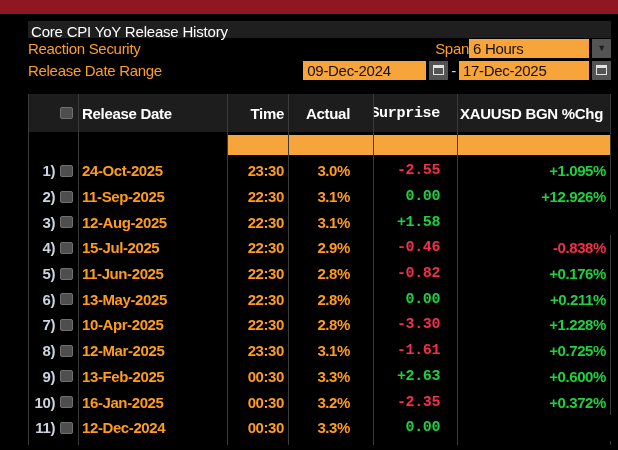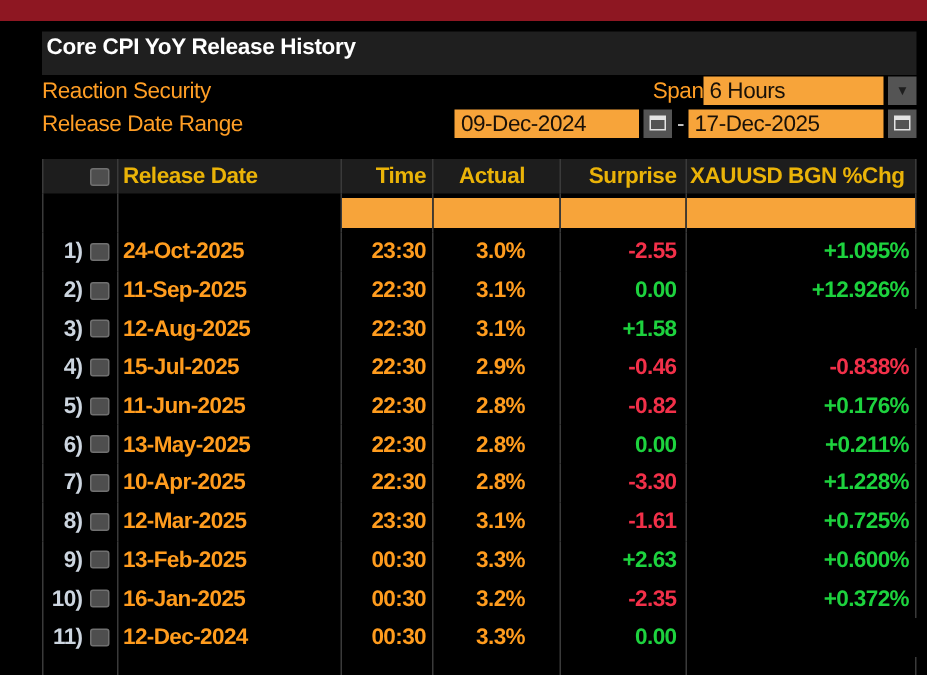--- a/index.html
+++ b/index.html
@@ -9,57 +9,57 @@
     --red:#f23049;
     --barred:#8e1722;
     --sep:#3a3a3a;
     --data:#ff9c1e;
   }
   *{margin:0;padding:0;box-sizing:border-box;}
   html,body{width:618px;height:450px;background:#000;overflow:hidden;
     font-family:"Liberation Sans",sans-serif;}
   .topbar{height:14px;width:618px;background:var(--barred);}
   .content{margin-left:28px;width:583px;}
-  .titlebar{margin-top:7px;height:29px;background:#1f1f1f;color:#fff;
-    font-size:15px;font-weight:bold;line-height:22px;padding-left:3px;
+  .titlebar{margin-top:7px;height:17px;background:#1f1f1f;color:#fff;
+    font-size:15px;font-weight:normal;line-height:22px;padding-left:3px;
     letter-spacing:-0.2px;}
   .ctrl-row{display:flex;align-items:center;height:21px;font-size:15px;
     letter-spacing:-0.3px;white-space:nowrap;}
   .lbl{color:var(--amber);}
   .field{background:var(--field);color:#181008;height:19px;line-height:19px;
     padding:0 4px;overflow:hidden;}
   .sq-btn{width:19px;height:19px;background:#545454;display:flex;
     align-items:center;justify-content:center;flex:none;}
   .arrow{color:#1e1e1e;font-size:9px;line-height:1;}
   .cal-glyph{width:11px;height:10px;border:1px solid #e3e3e3;
     border-top:3px solid #e3e3e3;background:#545454;}
   .dash{color:#d4d4d4;padding:0 3px;}
   
   .table{margin-top:13px;height:351px;display:flex;flex-direction:column;}
   .trow{display:grid;grid-template-columns:50px 149px 61px 85px 84px 153px;
     border-left:1px solid var(--sep);width:583px;}
   .cell{border-right:1px solid var(--sep);overflow:hidden;white-space:nowrap;
     display:flex;align-items:center;}
-  .thead{height:23px;background:#1d1d1d;color:#eab308;font-weight:bold;
+  .thead{height:38px;background:#1d1d1d;color:#ffffff;font-weight:bold;
     font-size:15px;letter-spacing:-0.3px;flex:none;}
   .filterrow{height:26px;flex:none;}
   .filterrow .cell{padding:3px 0;}
   .fill{width:100%;height:100%;background:var(--field);}
   .drow{height:25.7px;flex:none;font-size:15px;font-weight:bold;
     color:var(--data);letter-spacing:-0.4px;}
   .filler{flex:1;}
   .c0{justify-content:flex-end;}
   .num{flex:1;text-align:right;color:#ccd5df;font-weight:bold;}
   .checkbox{width:13px;height:12px;background:#4e4e4e;
     border:1px solid #707070;border-radius:2px;margin:0 5px;flex:none;}
   .c-date{padding-left:3px;}
   .right{justify-content:flex-end;}
   .c-time{padding-right:4px;text-align:center;}
   .c-actual{padding-right:23px;}
-  .c-surprise{padding-right:6px;}
+  .c-surprise{padding-right:17px;font-family:Liberation Mono, monospace;}
   .c-chg{padding-right:4px;}
   .h-chg{padding-left:2px;}
   .green{color:var(--green);}
   .red{color:var(--red);}
   #rows{display:contents;}
 </style>
 </head>
 <body>
 
 <div class="topbar"></div>

